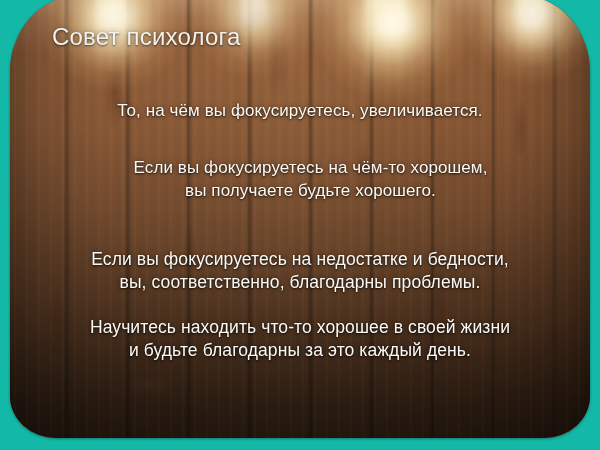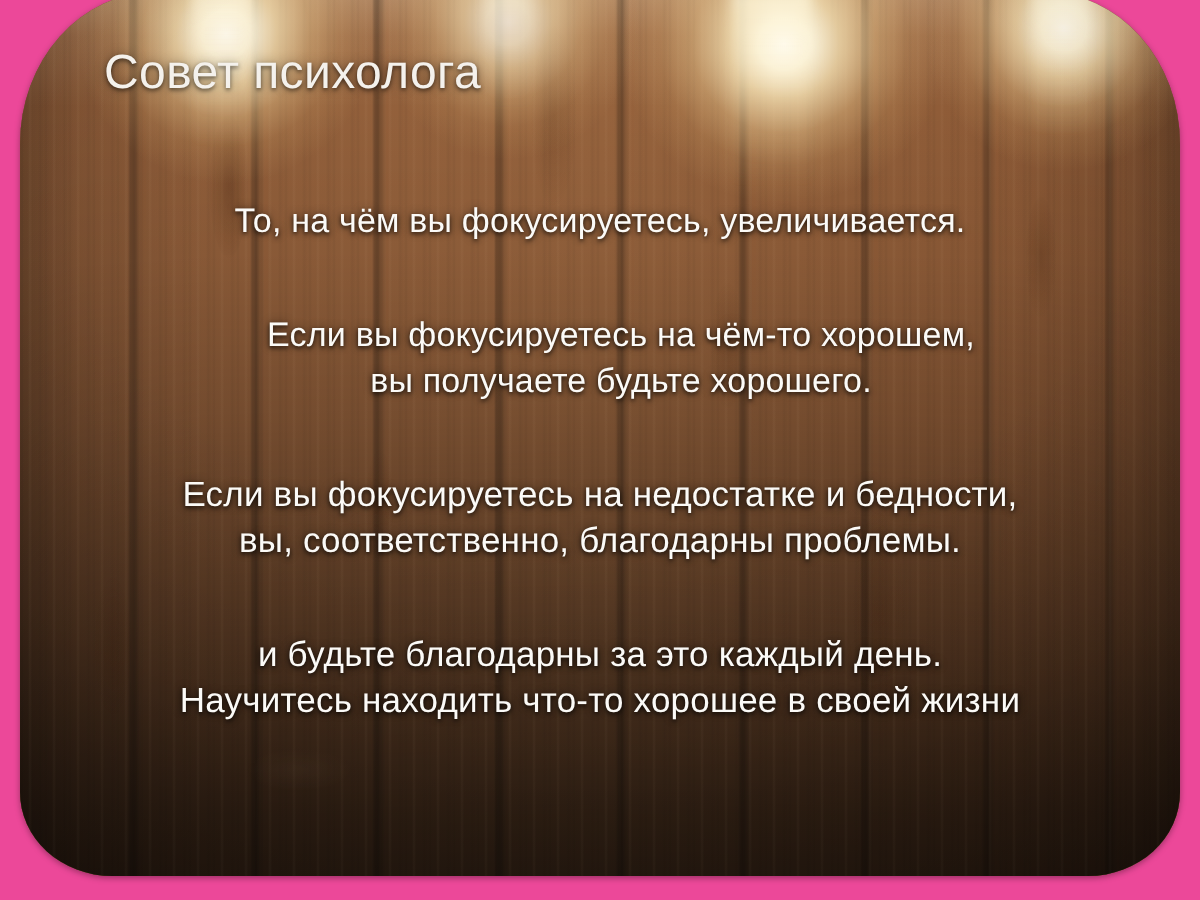--- a/index.html
+++ b/index.html
@@ -12,21 +12,21 @@
     width: 600px;
     height: 450px;
     overflow: hidden;
     font-family: "Liberation Sans", "DejaVu Sans", sans-serif;
   }
 
   #poster {
     position: relative;
     width: 600px;
     height: 450px;
-    background: #ec4899;
+    background: #14b8a6;
   }
 
   
   .board {
     position: absolute;
     left: 10px;
     top: -4px;
     width: 580px;
     height: 442px;
     border-radius: 68px 68px 46px 46px / 76px 76px 42px 42px;
@@ -190,21 +190,21 @@
     line-height: 23px;
     letter-spacing: 0.1px;
     text-shadow:
       0 1px 2px rgba(0,0,0,0.70),
       0 0 5px rgba(0,0,0,0.45);
   }
   .body-block .line { display: block; white-space: nowrap; }
 
   .p1 { top: 103px; }
   .p2 { top: 160px; padding-left: 21px; }
-  .p3 { top: 240px; font-size: 17.5px; }
+  .p3 { top: 252px; font-size: 17.5px; }
   .p4 { top: 320px; font-size: 17.5px; }
 </style>
 </head>
 <body>
 
 <div id="poster">
 
   <div class="board">
 
     <div class="wood-base"></div>
@@ -237,19 +237,19 @@
         <span class="line">Если вы фокусируетесь на чём-то хорошем,</span>
         <span class="line">вы получаете будьте хорошего.</span>
       </div>
 
       <div class="body-block p3">
         <span class="line">Если вы фокусируетесь на недостатке и бедности,</span>
         <span class="line">вы, соответственно, благодарны проблемы.</span>
       </div>
 
       <div class="body-block p4">
+        <span class="line">Научитесь находить что-то хорошее в своей жизни</span>
         <span class="line">и будьте благодарны за это каждый день.</span>
-        <span class="line">Научитесь находить что-то хорошее в своей жизни</span>
       </div>
 
     </div>
   </div>
 </div>
 
 </body></html>

